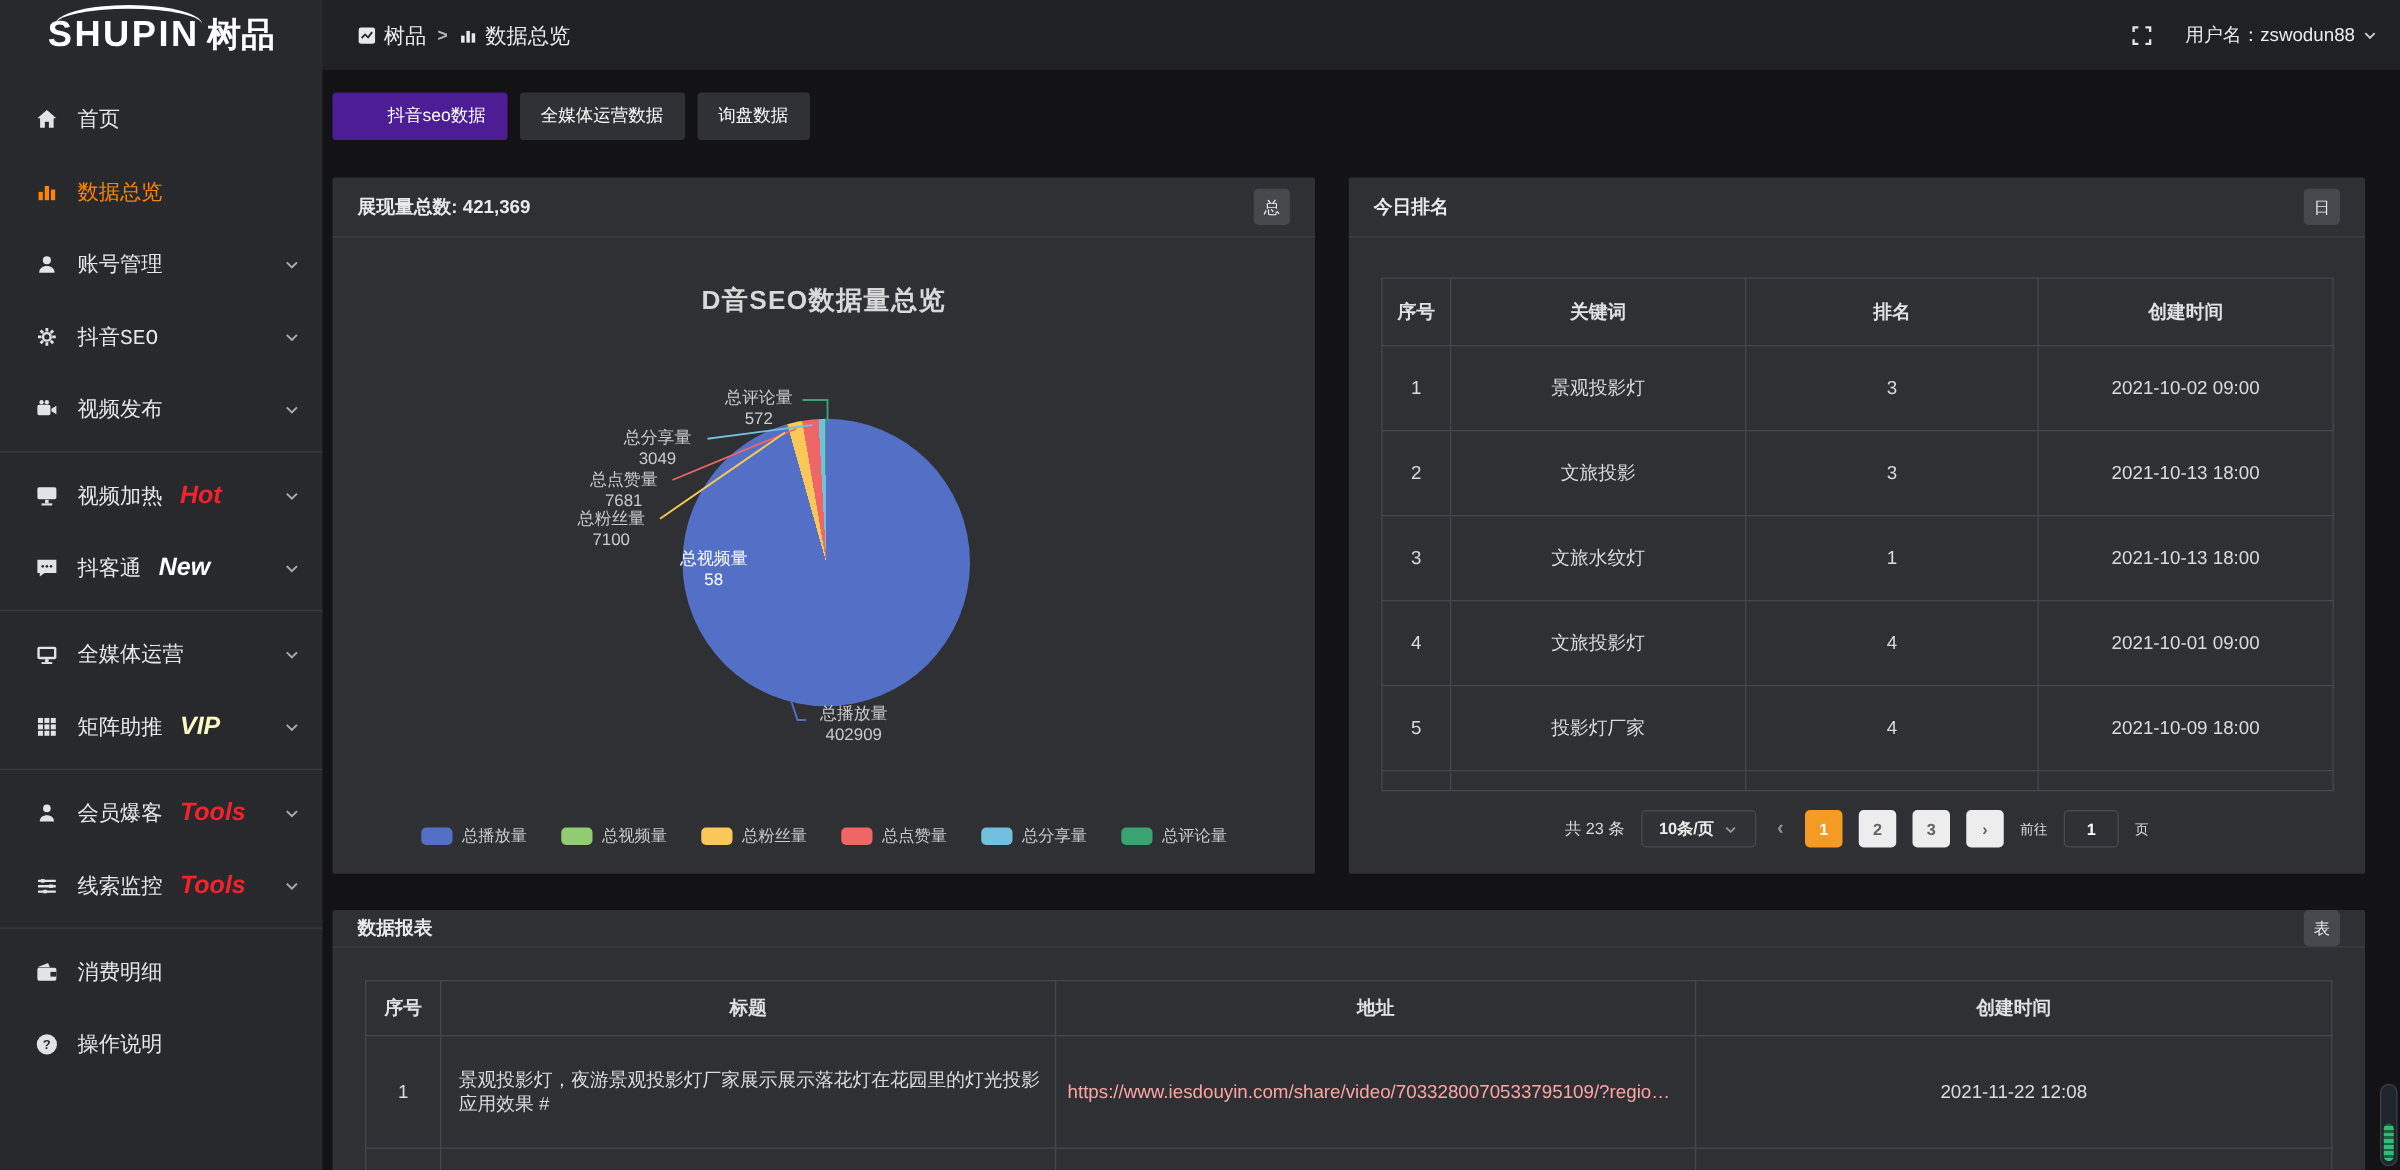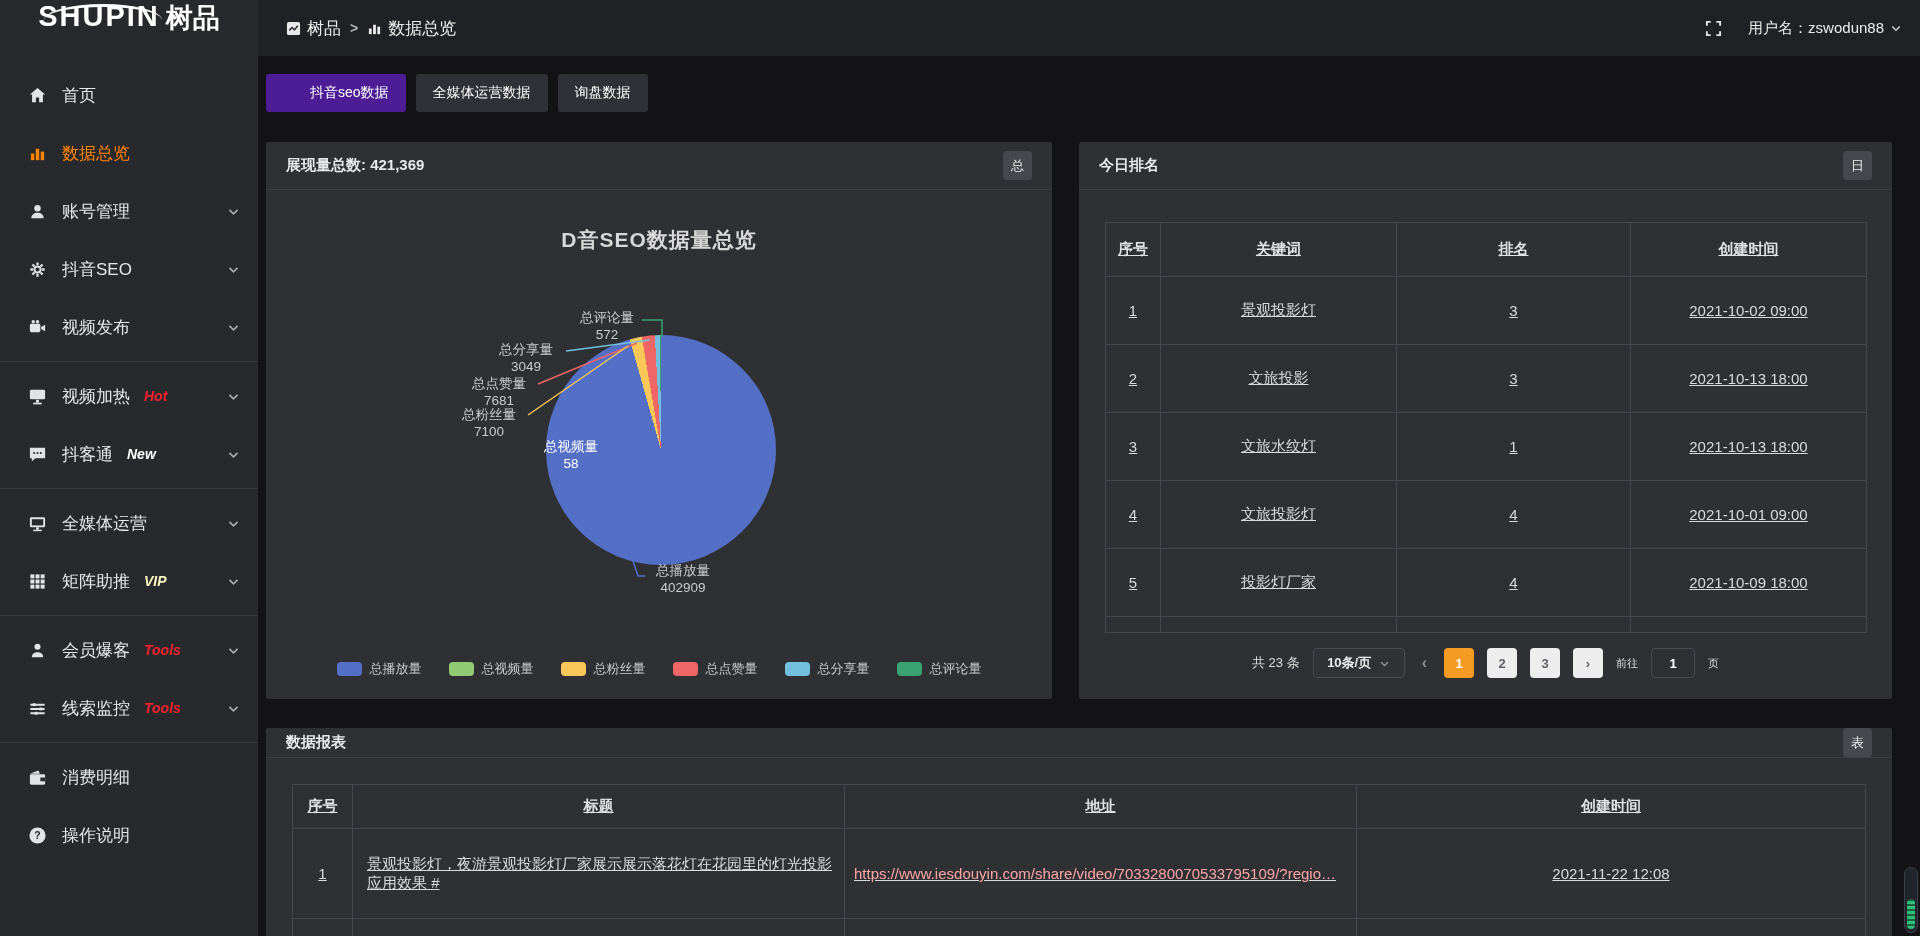--- a/index.html
+++ b/index.html
@@ -2,43 +2,43 @@
 <html><head>
 <meta charset="utf-8">
 <style>
   * { margin:0; padding:0; box-sizing:border-box; }
   html,body { width:1920px; height:936px; overflow:hidden; background:#131316;
               font-family:"Liberation Sans","DejaVu Sans",sans-serif; }
 
   
   .topbar { position:absolute; top:0; left:0; width:1920px; height:56px;
             background:#202124; display:flex; align-items:center; z-index:20; }
-  .logo-box { width:258px; height:56px; display:flex; align-items:flex-start; justify-content:center;
+  .logo-box { width:258px; height:56px; display:flex; align-items:center; justify-content:center;
               background:#28292d; position:relative; }
   .logo-arc { position:absolute; top:4px; left:44px; width:118px; height:16px;
               border-top:3px solid #fff; border-radius:50% 50% 0 0 / 100% 100% 0 0; }
   .logo-main { color:#fff; font-size:29px; font-weight:800; letter-spacing:2px; }
   .logo-cn { color:#fff; font-size:27px; font-weight:700; margin-left:6px; }
   .crumbs { display:flex; align-items:center; margin-left:28px; gap:9px; color:#ececec; font-size:17px; }
   .crumb { display:flex; align-items:center; gap:6px; cursor:pointer; }
   .crumb svg { color:#e8e8e8; }
   .crumb-sep { color:#b9b9b9; font-size:14px; font-weight:700; }
   .top-right { margin-left:auto; display:flex; align-items:center; gap:26px; padding-right:18px; }
   .fs-icon { color:#e4e4e4; cursor:pointer; display:flex; }
   .user-chip { display:flex; align-items:center; gap:6px; color:#ececec; font-size:15px; cursor:pointer; }
   .user-chip svg { color:#cfcfcf; }
 
   
   .sidebar { position:absolute; top:56px; left:0; bottom:0; width:258px; background:#28292d;
              padding-top:10px; z-index:10; }
   .side-item { height:58px; display:flex; align-items:center; padding:0 18px 0 27px;
                cursor:pointer; color:#e6e7e9; }
   .side-item .s-icon { width:20px; display:flex; justify-content:center; color:#e2e3e5; }
-  .side-item .s-label { margin-left:15px; font-size:17px; }
-  .s-badge { margin-left:14px; font-size:14px; font-weight:700; font-style:italic; }
+  .side-item .s-label { margin-left:15px; font-size:17px;font-family:Liberation Mono, monospace; }
+  .s-badge { margin-left:14px; font-size:20px; font-weight:700; font-style:italic; }
   .s-chevron { margin-left:auto; color:#a9abad; display:flex; }
   .side-divider { height:1px; background:#3a3b3f; margin:5px 0; }
 
   
   .main { position:absolute; top:56px; left:258px; right:0; bottom:0;
           padding:18px 28px 0 8px; }
   .tabs { display:flex; gap:10px; }
   .tab { height:38px; padding:0 17px; display:flex; align-items:center; font-size:14px;
          color:#fff; background:#303136; border-radius:3px; cursor:pointer; }
   .panel-row { margin-top:30px; display:flex; gap:27px; height:557px; }
@@ -70,21 +70,21 @@
   .legend { position:absolute; left:0; right:0; bottom:20px; display:flex;
             justify-content:center; gap:27px; }
   .legend-item { display:flex; align-items:center; gap:8px; cursor:pointer; }
   .legend-swatch { width:25px; height:14px; border-radius:4px; }
   .legend-label { color:#c9cbcd; font-size:13px; }
 
   
   .rank-panel { flex:1; }
   .rank-body { position:relative; height:508px; }
   table.dk { border-collapse:collapse; table-layout:fixed; }
-  table.dk th, table.dk td { border:1px solid #46474c;text-decoration:underline; }
+  table.dk th, table.dk td { border:1px solid #46474c; }
   table.dk th { color:#dfe1e3; font-size:15px; font-weight:700; }
   table.dk td { color:#d9dbdd; font-size:15px; text-align:center; }
   .rank-table { position:absolute; left:26px; top:32px; width:762px; }
   .rank-table th { height:54px; }
   .rank-table td { height:68px; }
   .stub-row td { height:16px; border-bottom:none; }
   .pager { position:absolute; left:0; right:0; bottom:20px; display:flex;
            align-items:center; justify-content:center; gap:13px; }
   .pager-total { color:#dcdcdc; font-size:13px; }
   .page-size { width:92px; height:30px; background:#313236; border:1px solid #4a4b50;

